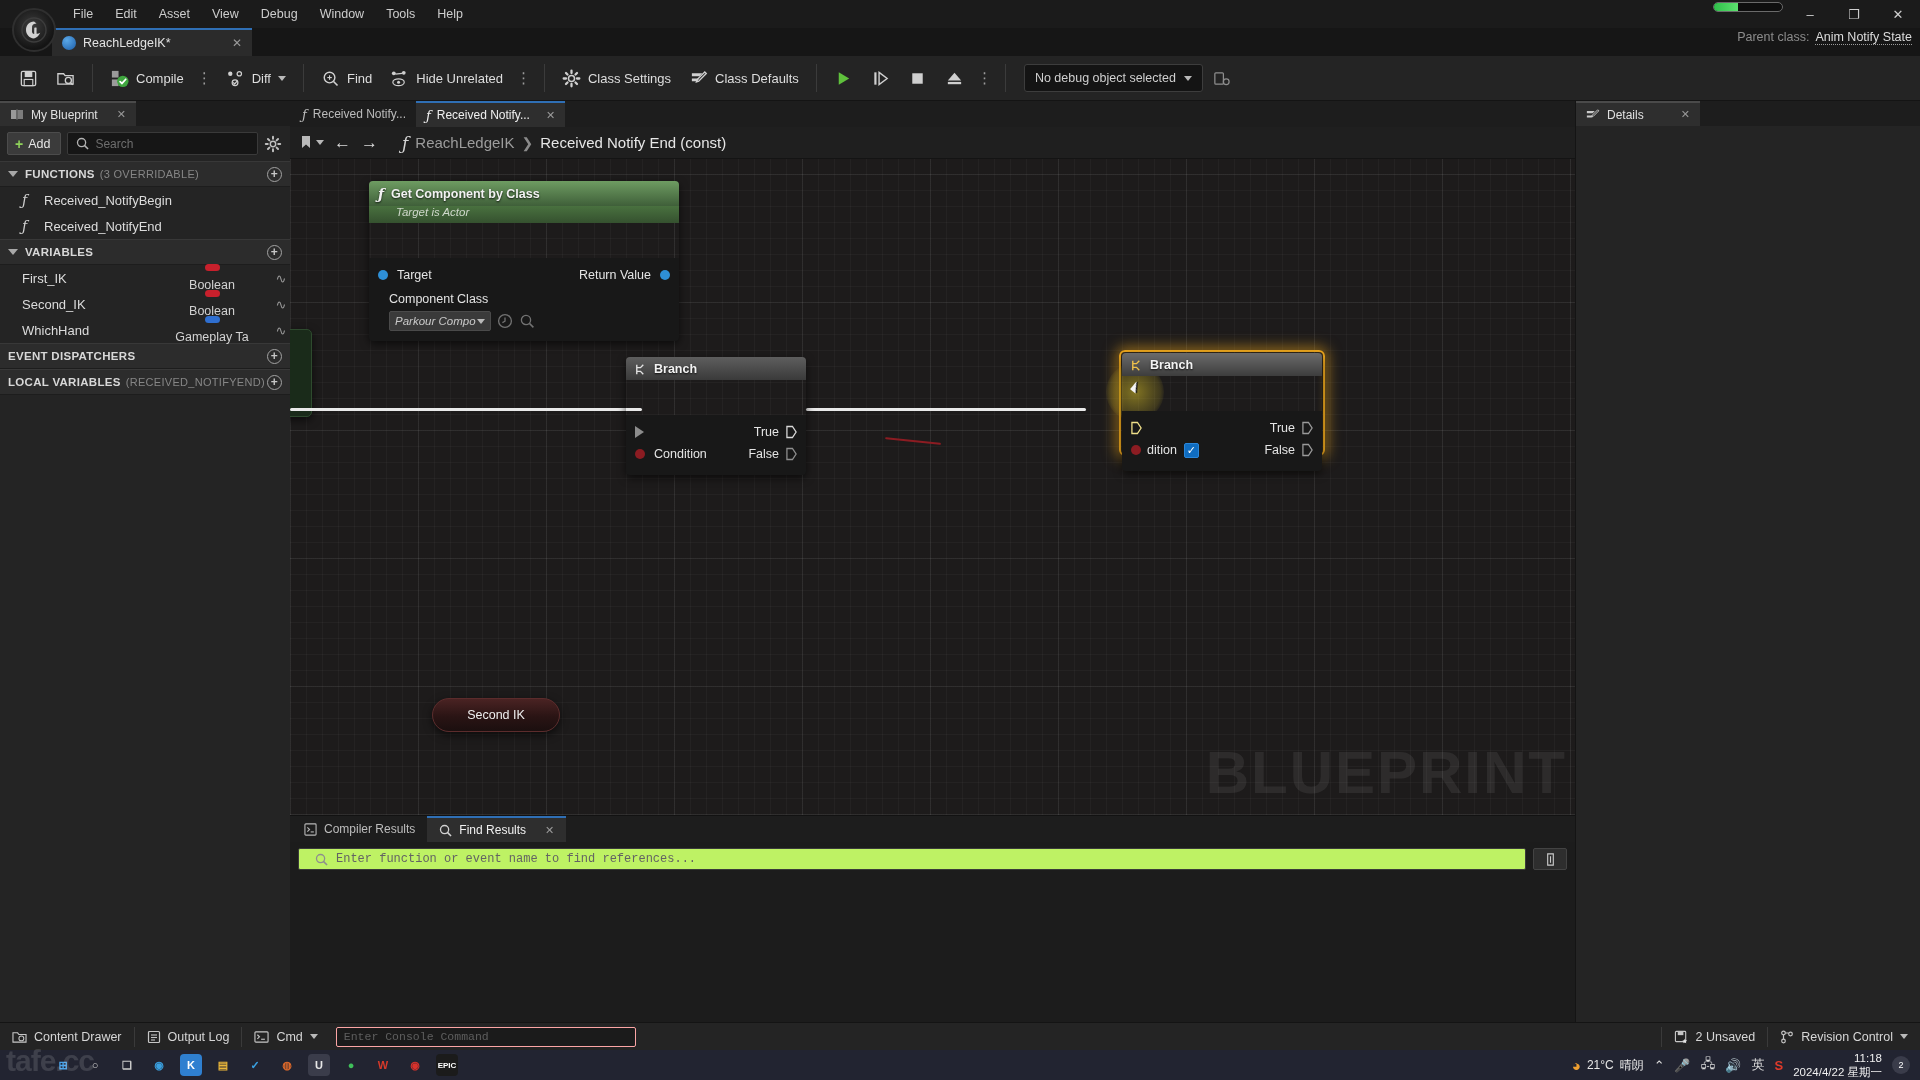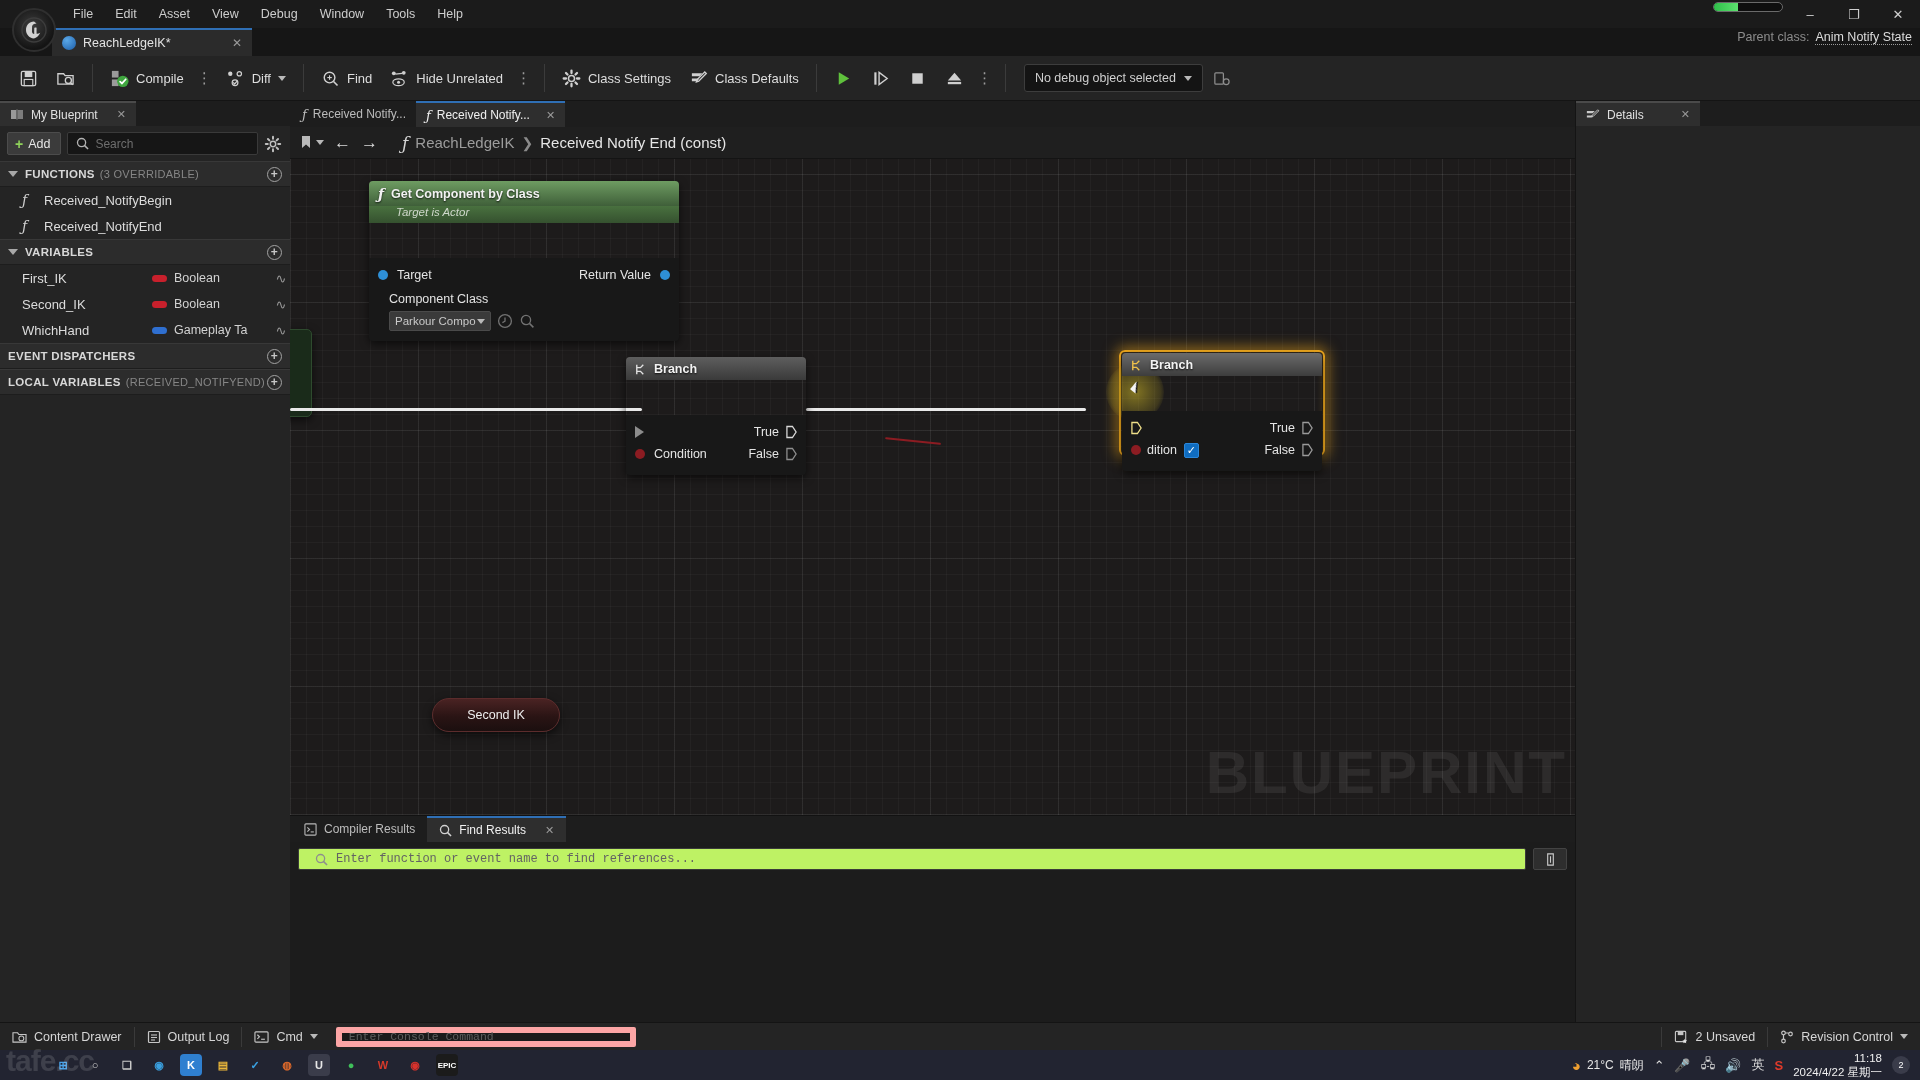--- a/index.html
+++ b/index.html
@@ -142,21 +142,21 @@
     text-align: center;
   }
 
   .fn-row, .var-row {
     display: flex; align-items: center; height: 26px; padding-left: 22px;
     font-size: 13px; color: #dcdcdc;
   }
   .fn-ico { width: 15px; margin-right: 7px; color: #cfcfcf; font-family: "DejaVu Serif", serif;
             font-style: italic; font-size: 14px; }
   .var-row .vname { flex: 1; }
-  .var-type { display: flex; align-items: center; gap: 7px; width: 120px; font-size: 12.5px; color: #d2d2d2; }
+  .var-type { display: flex; align-items: center; gap: 7px; width: 120px; font-size: 12.5px; color: #d2d2d2; flex-direction: column; }
   .pill { width: 15px; height: 7px; border-radius: 4px; flex: none; }
   .var-row .wave { color: #9a9a9a; font-size: 13px; width: 18px; text-align: center; }
 
   
   .graphwrap {
     position: absolute; left: 290px; top: 101px; right: 345px; bottom: 58px;
     background: #1a1a1a;
   }
   .graph-tabbar { height: 26px; background: #1d1d1d; display: flex; padding-left: 2px; }
   .graph-tab {
@@ -209,21 +209,21 @@
   .pin-circle { width: 10px; height: 10px; border-radius: 50%; flex: none; }
   .pin-tri { width: 0; height: 0; border-top: 6px solid transparent; border-bottom: 6px solid transparent; flex: none; }
   .exec-out {
     width: 11px; height: 14px; flex: none;
   }
   .spacer { flex: 1; }
 
   .combo {
     display: inline-flex; align-items: center; justify-content: space-between;
     background: #3a3a3a; border: 1px solid #4a4a4a; border-radius: 2px;
-    height: 20px; padding: 0 5px; width: 102px; font-size: 11.5px; color: #c9c9c9;
+    height: 20px; padding: 0 5px; width: 102px; font-size: 11.5px; color: #c9c9c9; font-style: italic;
   }
   .mini-ico { width: 16px; height: 16px; opacity: .55; }
 
   .selected-glow {
     position: absolute; border: 2px solid #f0a91e; border-radius: 6px;
     box-shadow: 0 0 14px 3px rgba(240,169,30,.55), inset 0 0 6px rgba(240,169,30,.25);
   }
   .clickhalo {
     position: absolute; width: 58px; height: 58px; border-radius: 50%;
     background: radial-gradient(circle, rgba(214,190,40,.55) 0%, rgba(214,190,40,.18) 62%, rgba(214,190,40,0) 75%);
@@ -287,21 +287,21 @@
   .statusbar {
     position: absolute; left: 0; bottom: 30px; width: 1920px; height: 28px;
     background: #242424; border-top: 1px solid #141414;
     display: flex; align-items: center;
   }
   .sb-btn { display: flex; align-items: center; gap: 7px; height: 28px; padding: 0 12px;
             font-size: 12.5px; color: #d6d6d6; }
   .sb-sep { width: 1px; height: 20px; background: #3a3a3a; }
   .console {
     display: flex; align-items: center; width: 300px; height: 20px; margin-left: 6px;
-    background: #1b1b1b; border: 6px solid #fca5a5; border-radius: 2px; padding: 0 7px;
+    background: #1b1b1b; border: 1px solid #fca5a5; border-radius: 2px; padding: 0 7px;
   }
   .console span { font-size: 11.5px; color: #5e5e5e; font-family: "Liberation Mono", monospace; }
 
   
   .taskbar {
     position: absolute; left: 0; bottom: 0; width: 1920px; height: 30px;
     background: #222431; display: flex; align-items: center;
   }
   .tb-watermark {
     position: absolute; left: 6px; bottom: 2px; font-size: 30px; font-weight: bold;

